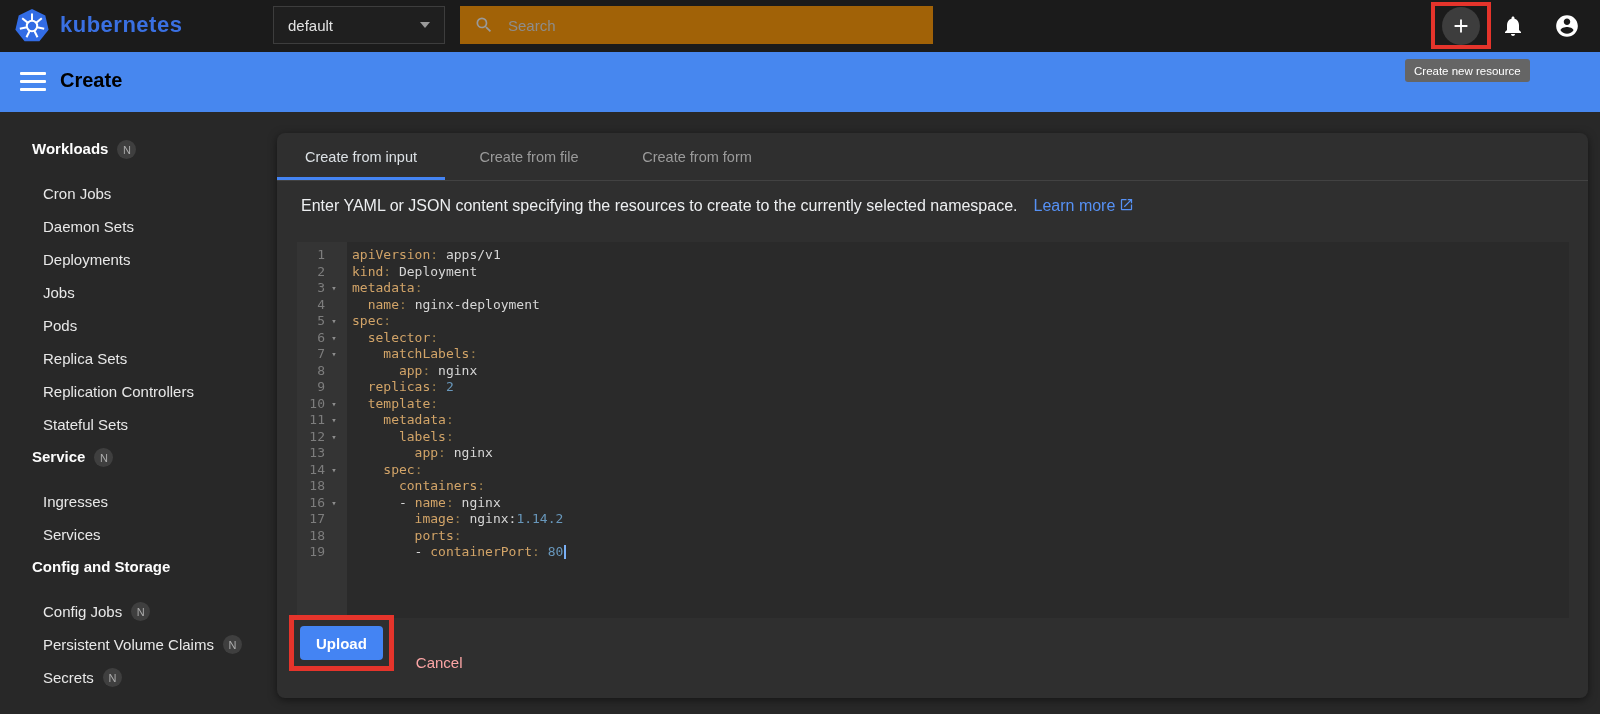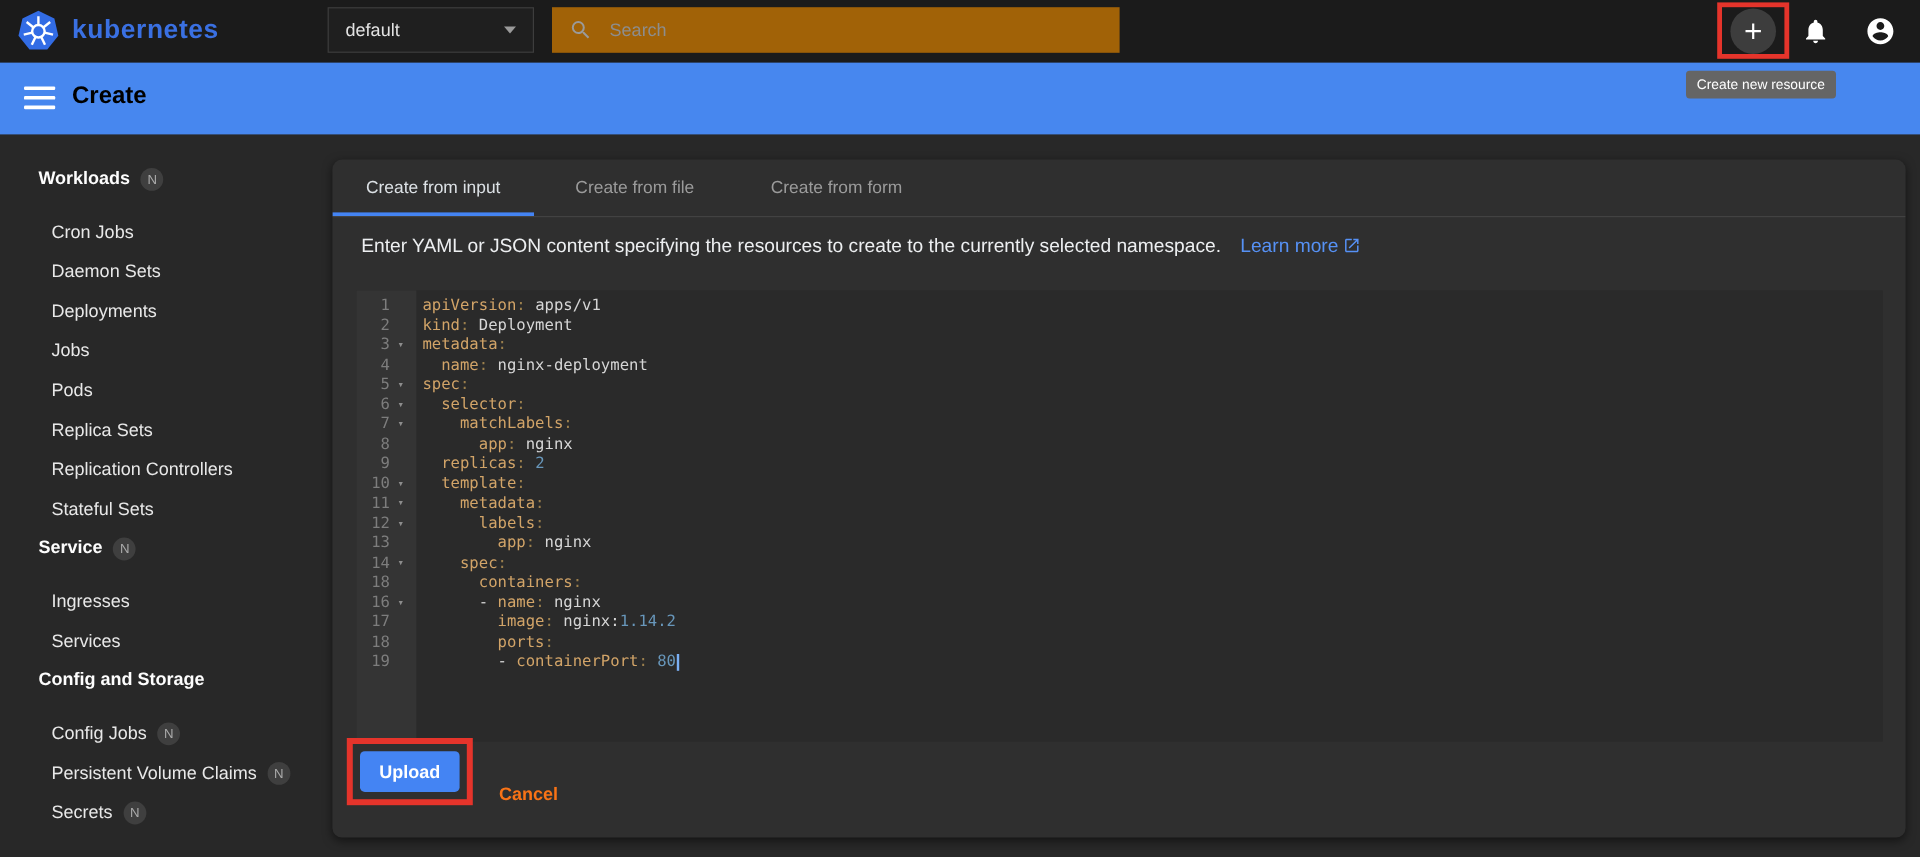--- a/index.html
+++ b/index.html
@@ -76,21 +76,21 @@
   .tk-val { color:#d6d6d6; }
   .tk-num { color:#6897bb; }
   .cursor { display:inline-block; width:2px; height:14px; background:#7ab0f5;
             vertical-align:text-bottom; margin-left:1px; }
 
   
   .actions { position:absolute; left:12px; top:482px; display:flex; align-items:flex-end; }
   .upload-highlight { border:5px solid #e5342b; padding:6px; }
   .upload-btn { min-width:80px; height:34px; padding:0 16px; background:#4484f3; color:#ffffff; border:none;
                 border-radius:4px; font-size:15px; font-weight:700; cursor:pointer; font-family:inherit; }
-  .cancel { margin-left:22px; color:#f97316; font-size:15px; font-weight:700; cursor:pointer; }
+  .cancel { margin-left:22px; color:#fca5a5; font-size:15px; font-weight:400; cursor:pointer; }
 </style>
 </head>
 <body>
 
 <div class="stage">
 
   <div class="topbar">
     <svg class="logo" viewBox="0 0 36 36">
       <polygon points="18,1 31.3,7.4 34.6,21.8 25.4,33.3 10.6,33.3 1.4,21.8 4.7,7.4" fill="#326ce5"></polygon>
       <g stroke="#ffffff" stroke-width="2" fill="none">

